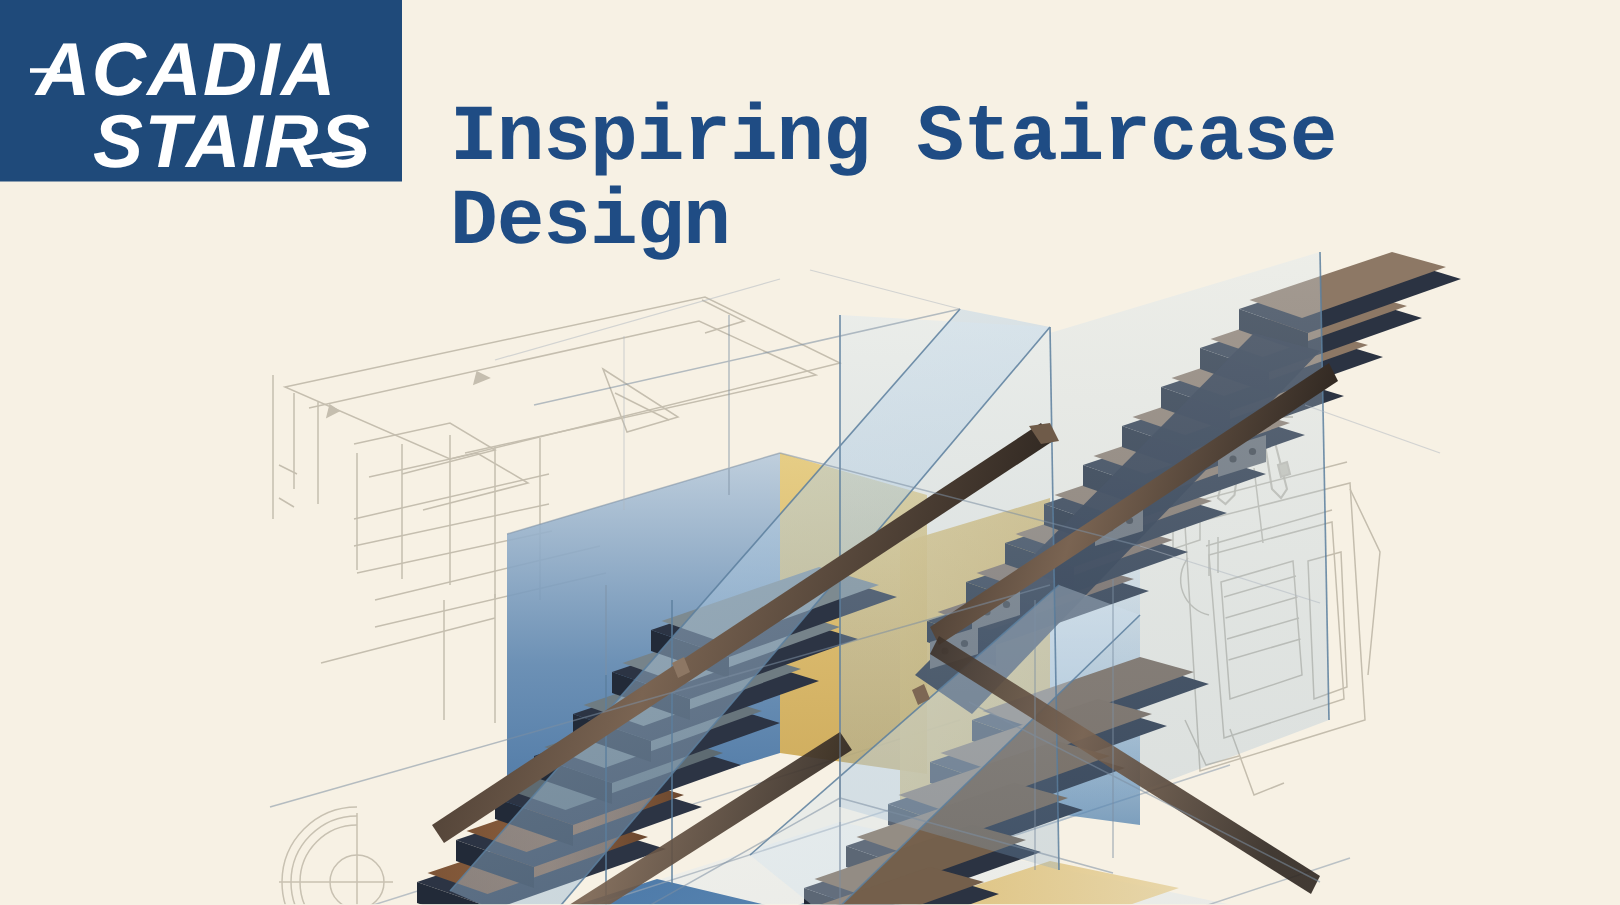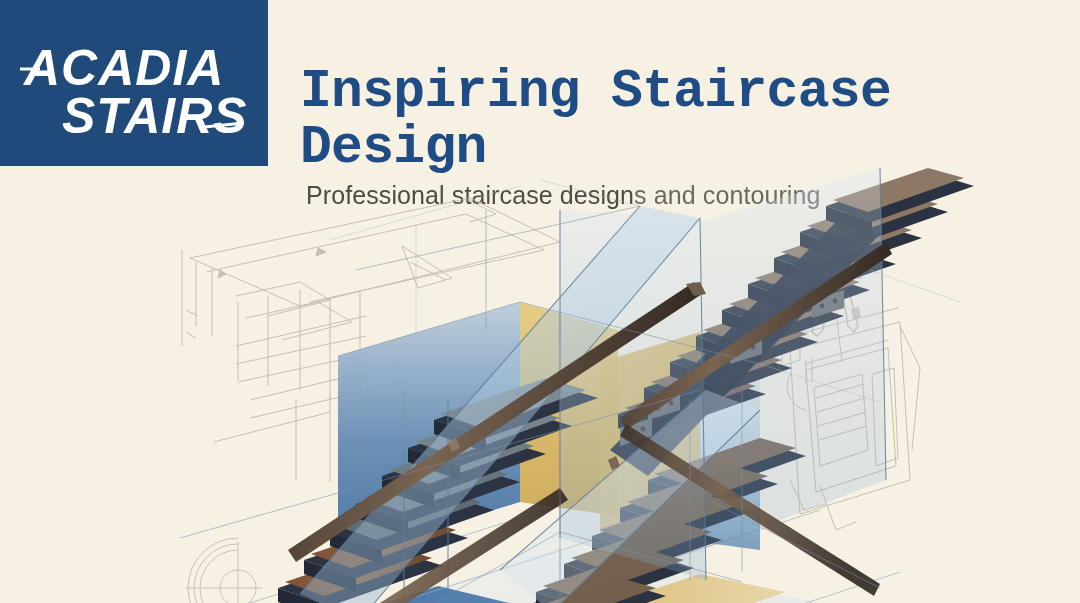--- a/index.html
+++ b/index.html
@@ -9,21 +9,21 @@
     background:#f7f1e4;
     font-family:"Liberation Sans", sans-serif;
   }
   #banner{
     position:relative;width:1080px;height:603px;
     background:#f7f1e4;overflow:hidden;
   }
 
   
   #logo-block{
-    position:absolute;left:0;top:0;width:268px;height:166px;
+    position:absolute;left:0;top:0;width:268px;height:121px;
     background:#1f4a7a;
     display:flex;align-items:center;justify-content:center;
   }
   #logo-wordmark{ width:232px;height:120px;display:block; }
   #logo-wordmark text{
     font-family:"Liberation Sans", sans-serif;
     fill:#ffffff;
     font-weight:bold;
     font-style:italic;
     letter-spacing:1px;
@@ -65,21 +65,20 @@
       <text x="44" y="110" font-size="50">STAIRS</text>
       <path d="M2 46 L22 46" stroke="#ffffff" stroke-width="3" fill="none"></path>
       <path d="M186 104 L226 100" stroke="#ffffff" stroke-width="3" fill="none"></path>
     </svg>
   </div>
 
   <h1 id="headline">
     <span class="hl-line">Inspiring Staircase Design</span>
   </h1>
 
-  <p id="subhead"><span>Professional staircase design</span><span class="sub-blur">s and cont</span><span class="sub-blur">ouring</span></p>
 
   <div id="illustration">
   <svg viewBox="0 0 1080 453" xmlns="http://www.w3.org/2000/svg" aria-hidden="true">
     <defs>
       <linearGradient id="gNavyWall" x1="0" y1="0" x2="0" y2="1">
         <stop offset="0%" stop-color="#b9cbdc"></stop>
             <stop offset="55%" stop-color="#5d86b0"></stop>
             <stop offset="100%" stop-color="#36679c"></stop>
       </linearGradient>
       <linearGradient id="gGoldWall" x1="0" y1="0" x2="0" y2="1">

